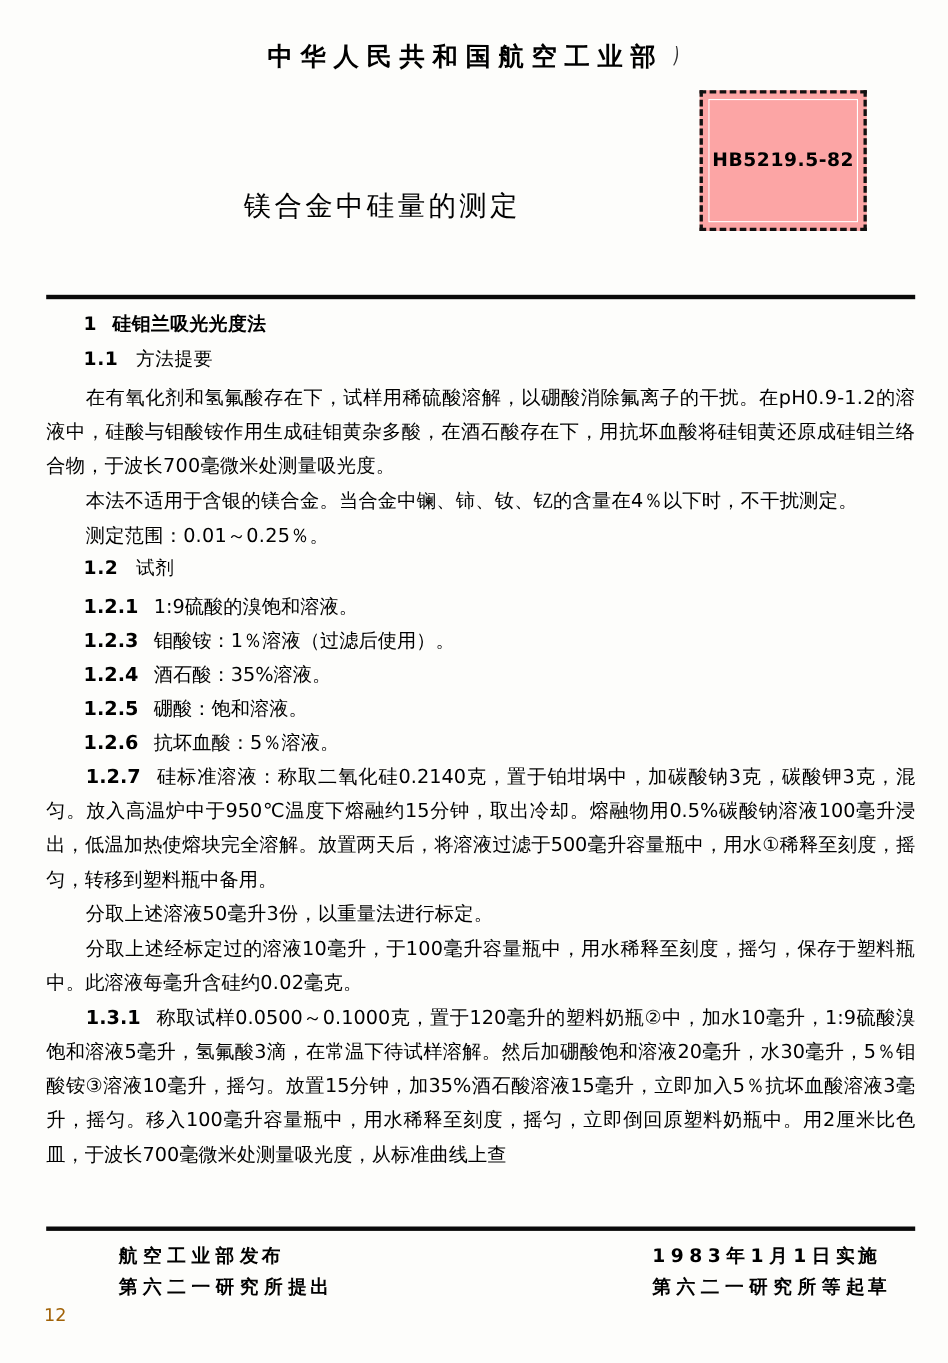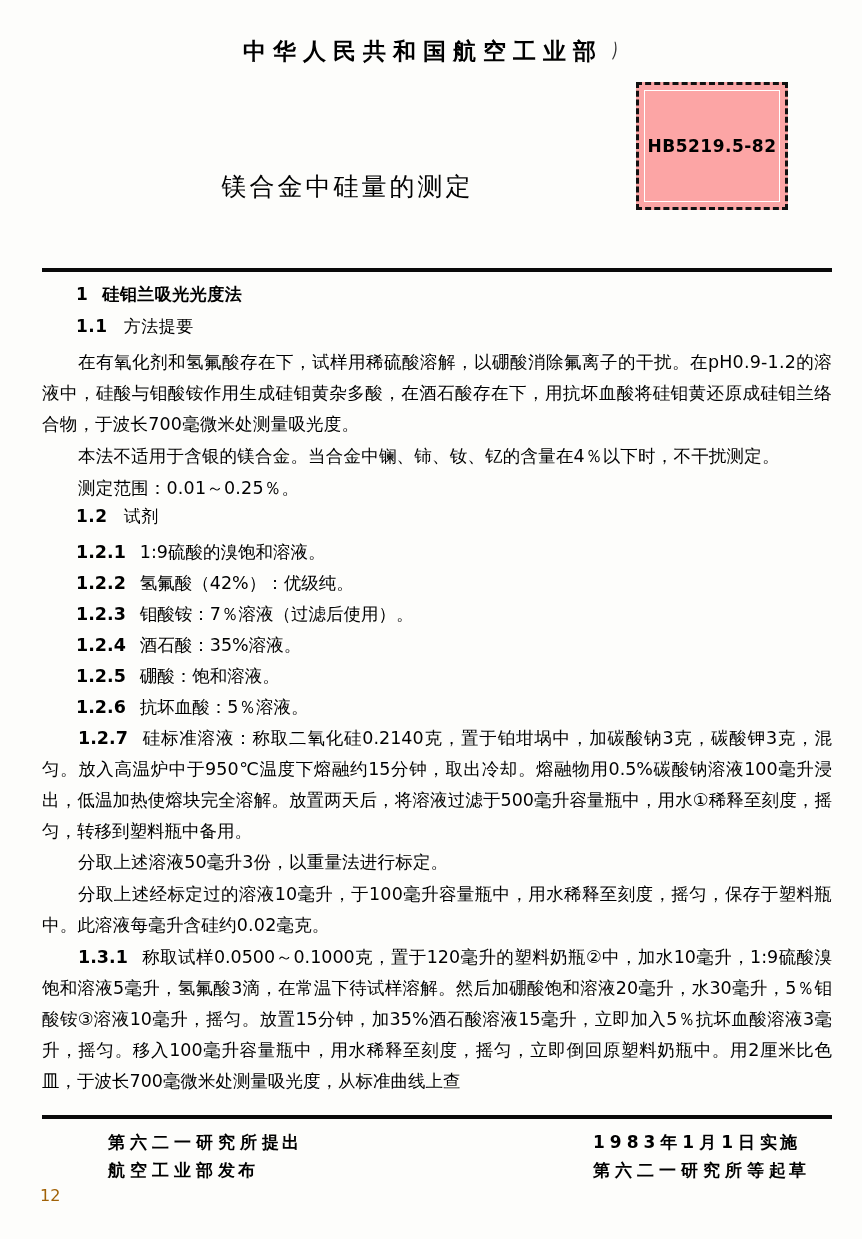--- a/index.html
+++ b/index.html
@@ -216,24 +216,21 @@
     <p class="para">测定范围：0.01～0.25％。</p>
 
     <div class="h2">
       <span class="num">1.2</span><span class="txt">试剂</span>
     </div>
 
     <p class="item">
       <span class="num">1.2.1</span><span>1:9硫酸的溴饱和溶液。</span>
     </p>
     <p class="item">
-      <span class="num">1.2.2</span><span>氢氟酸（42%）：优级纯。</span>
-    </p>
-    <p class="item">
-      <span class="num">1.2.3</span><span>钼酸铵：7％溶液（过滤后使用）。</span>
+      <span class="num">1.2.3</span><span>钼酸铵：1％溶液（过滤后使用）。</span>
     </p>
     <p class="item">
       <span class="num">1.2.4</span><span>酒石酸：35%溶液。</span>
     </p>
     <p class="item">
       <span class="num">1.2.5</span><span>硼酸：饱和溶液。</span>
     </p>
     <p class="item">
       <span class="num">1.2.6</span><span>抗坏血酸：5％溶液。</span>
     </p>
@@ -250,25 +247,25 @@
       <span class="num">1.3.1</span><span>称取试样0.0500～0.1000克，置于120毫升的塑料奶瓶②中，加水10毫升，1:9硫酸溴饱和溶液5毫升，氢氟酸3滴，在常温下待试样溶解。然后加硼酸饱和溶液20毫升，水30毫升，5％钼酸铵③溶液10毫升，摇匀。放置15分钟，加35%酒石酸溶液15毫升，立即加入5％抗坏血酸溶液3毫升，摇匀。移入100毫升容量瓶中，用水稀释至刻度，摇匀，立即倒回原塑料奶瓶中。用2厘米比色皿，于波长700毫微米处测量吸光度，从标准曲线上查</span>
     </p>
 
   </div>
 
   <div class="rule-bottom"></div>
 
   <div class="footer">
     <div class="footer-col left">
       <div>
+        <span class="sp">航空工业部</span><span class="sp2">发布</span>
+      </div>
+      <div>
         <span class="sp">第六二一研究所</span><span class="sp2">提出</span>
       </div>
-      <div>
-        <span class="sp">航空工业部</span><span class="sp2">发布</span>
-      </div>
     </div>
     <div class="footer-col right">
       <div>
         <span class="sp">1983年1月1日</span><span class="sp2">实施</span>
       </div>
       <div>
         <span class="sp">第六二一研究所等</span><span class="sp2">起草</span>
       </div>
     </div>
   </div>

